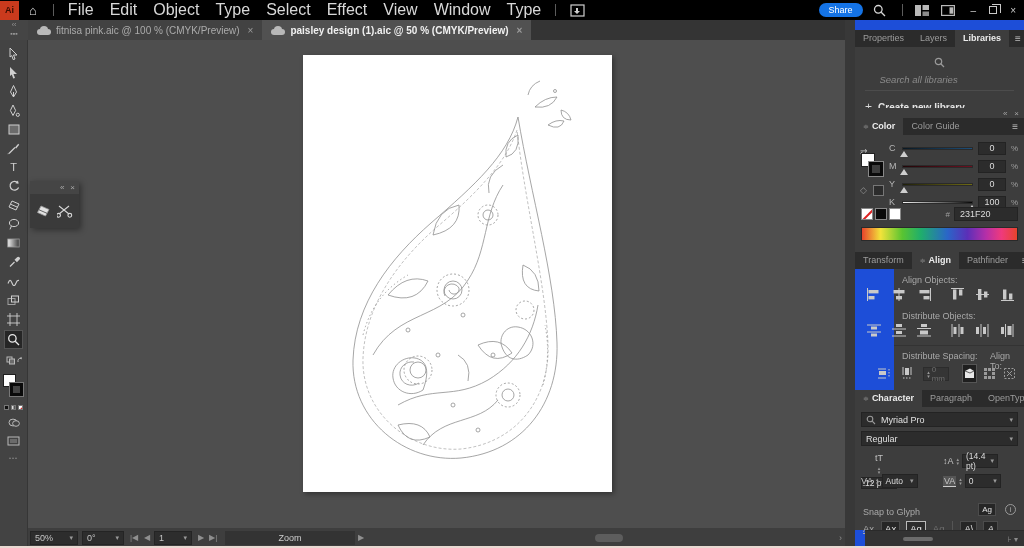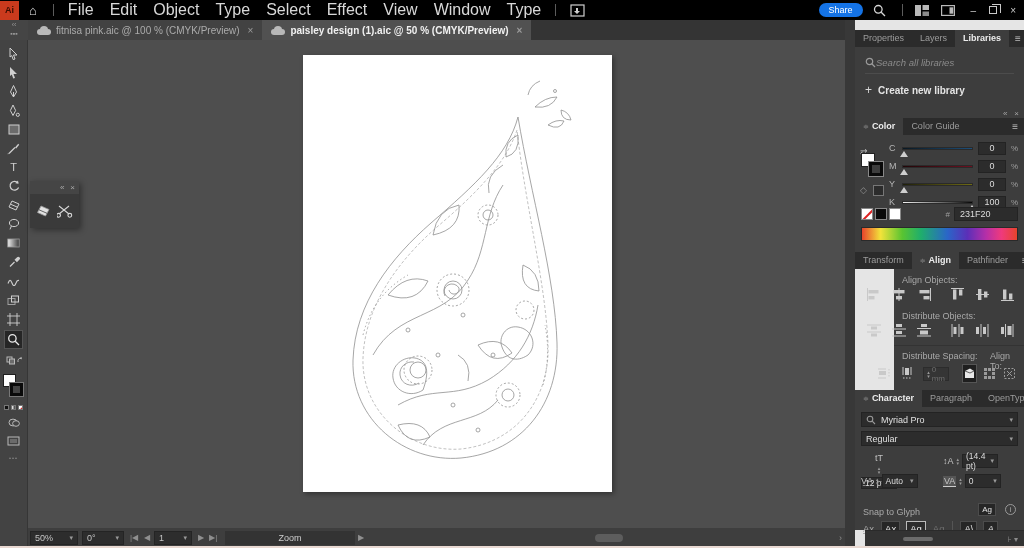--- a/index.html
+++ b/index.html
@@ -56,30 +56,30 @@
   .statusbar{position:absolute;left:28px;bottom:0;width:817px;height:20px;background:#3e3e3e;z-index:20;font-size:9px;color:#c6c6c6;}
   .sb-box{position:absolute;top:3px;height:14px;background:#2d2d2d;border:1px solid #242424;display:flex;align-items:center;padding:0 4px;gap:4px;}
   .sb-chev{font-size:7px;color:#9a9a9a;margin-left:auto;}
   .navbtn{position:absolute;top:5px;font-size:8px;color:#8f8f8f;}
   .toolname{position:absolute;left:197px;top:3px;width:130px;height:14px;background:#333;display:flex;align-items:center;justify-content:center;color:#cfcfcf;}
   .sb-thumb{position:absolute;left:567px;top:6px;width:28px;height:8px;background:#5d5d5d;border-radius:4px;}
   .sb-arrow{position:absolute;right:3px;top:5px;color:#8f8f8f;font-size:9px;}
   .sb-play{position:absolute;left:330px;top:5px;color:#8f8f8f;font-size:8px;}
   
   .rightdock{position:absolute;top:20px;right:0;width:179px;bottom:0;background:#383838;z-index:25;}
-  .dockcol{position:absolute;left:10px;right:0;top:0;bottom:0;background:#e5e5e5;}
+  .dockcol{position:absolute;left:10px;right:0;top:0;bottom:0;background:#1d4ed8;}
   .ptabs{display:flex;align-items:center;background:#2b2b2b;height:17px;font-size:9px;color:#9c9c9c;}
   .ptab{padding:0 8px;line-height:17px;height:17px;white-space:nowrap;}
   .ptab.active{background:#3d3d3d;color:#ececec;font-weight:bold;}
   .ptab .dc{font-size:7px;color:#8a8a8a;margin-right:3px;font-weight:normal;}
   .pmenu{margin-left:auto;padding:0 6px;color:#bdbdbd;font-size:10px;}
   .sec{position:absolute;left:0;right:0;}
   .libtabs{top:10px;height:17px;}
   .libbody{top:27px;height:61px;background:#3d3d3d;}
-  .libsearch{display:flex;align-items:center;margin:10px 10px 0 10px;border-bottom:1px solid #4c4c4c;padding-bottom:5px;}
+  .libsearch{display:flex;align-items:center;gap:6px;margin:10px 10px 0 10px;border-bottom:1px solid #4c4c4c;padding-bottom:5px;flex-direction:column;}
   .libsearch input{background:transparent;border:none;outline:none;color:#bbb;font-size:9.5px;font-style:italic;width:120px;}
   .libsearch input::placeholder{color:#8b8b8b;}
   .createlib{display:flex;align-items:center;gap:6px;margin:9px 10px 0 10px;font-size:10px;color:#e4e4e4;font-weight:bold;}
   .plus{font-size:12px;font-weight:normal;color:#d8d8d8;}
   .phead{height:10px;background:#3d3d3d;display:flex;justify-content:flex-end;align-items:center;gap:7px;padding:0 5px;font-size:8px;color:#a5a5a5;}
   .colorpanel{top:88px;height:144px;}
   .colorbody{position:relative;height:117px;background:#3d3d3d;}
   .cp-left{position:absolute;left:5px;top:6px;width:26px;}
   .cp-swap{font-size:9px;color:#c0c0c0}
   .cp-fill{position:absolute;left:1px;top:12px;width:14px;height:14px;background:#fff;border:1px solid #222;}

